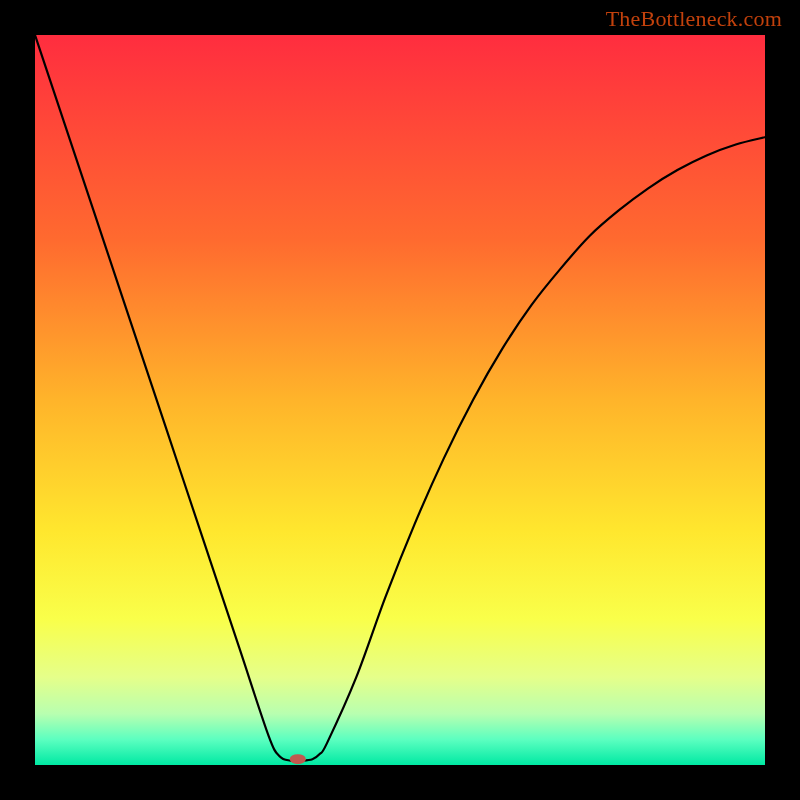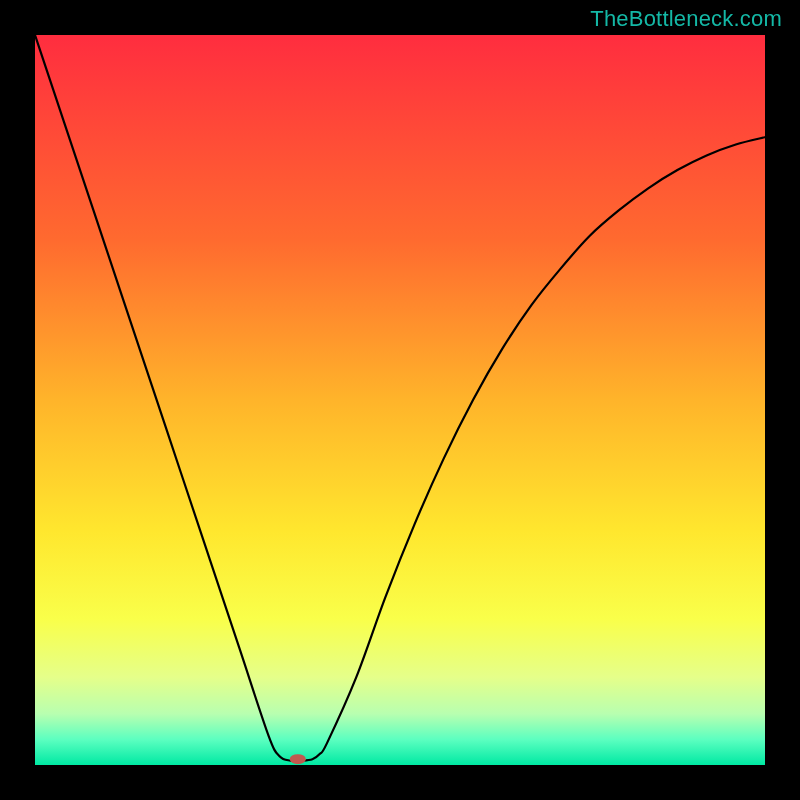--- a/index.html
+++ b/index.html
@@ -23,24 +23,25 @@
     position: absolute;
     left: 0;
     top: 0;
     width: 730px;
     height: 730px;
   }
   .watermark {
     position: absolute;
     top: 6px;
     right: 18px;
-    color: #14b8a6;
+    color: #c2410c;
     font-size: 22px;
     font-weight: 500;
     letter-spacing: 0.2px;
+    font-family: Liberation Serif, serif;
   }
   svg { display: block; }
 </style>
 </head>
 <body>
 
 <div class="watermark">TheBottleneck.com</div>
 
 <div class="frame">
   <svg class="plot-area" viewBox="0 0 730 730" preserveAspectRatio="none">

